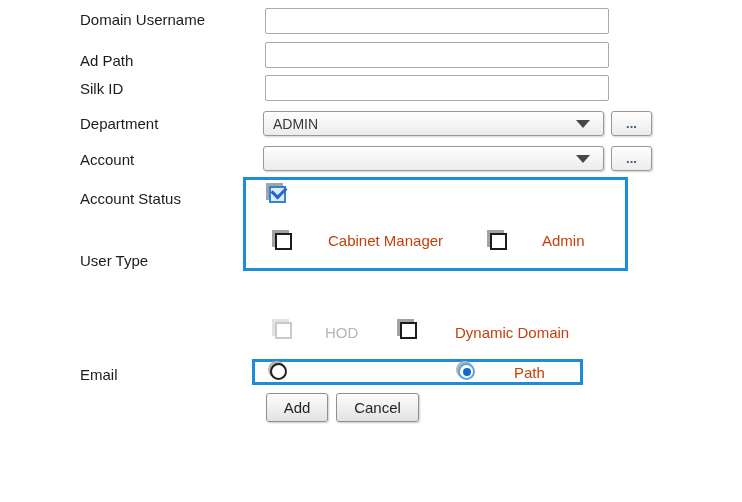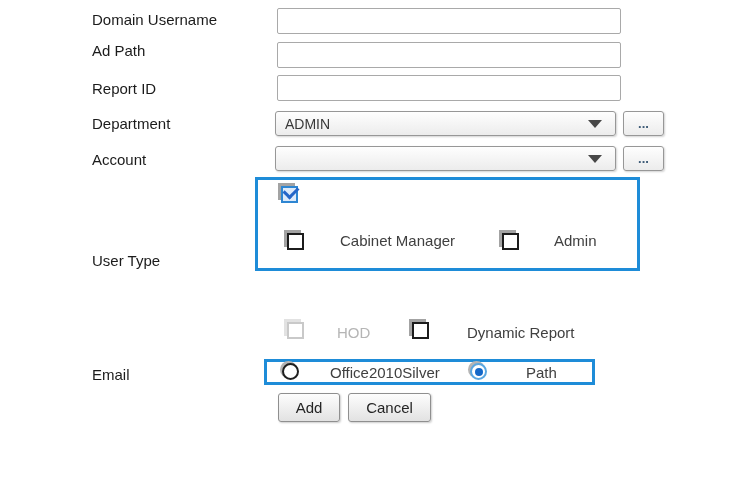--- a/index.html
+++ b/index.html
@@ -1,20 +1,20 @@
 <!DOCTYPE html>
 <html><head>
 <meta charset="utf-8">
 <style>
   * { margin:0; padding:0; box-sizing:border-box; }
   html,body { background:#fff; }
   body { font-family:"Liberation Sans", sans-serif; }
   .canvas {
     position:relative; width:662px; height:502px; background:#fff;
-    overflow:hidden; font-size:15px; color:#1a1a1a;margin-left:12px;
+    overflow:hidden; font-size:15px; color:#1a1a1a;
   }
   .lbl { position:absolute; left:80px; font-size:15px; color:#1b1b1b; white-space:nowrap; }
 
   .txt {
     position:absolute; left:265px; width:344px; height:26px;
     border:1px solid #a9a9a9; border-radius:2px; background:#fff;
     font-family:"Liberation Sans", sans-serif; font-size:14px; color:#222; padding:0 7px; outline:none;
   }
 
   .combo {
@@ -60,43 +60,44 @@
     position:absolute; width:17px; height:17px; border-radius:50%;
     border:2px solid #1f1f1f; background:#fff;
     box-shadow:-2px -2px 0 0 #b5b5b5; cursor:pointer;
   }
   .radio.selected { border-color:#5aa7e0; }
   .radio.selected::after {
     content:""; position:absolute; left:2.5px; top:2.5px; width:8px; height:8px;
     border-radius:50%; background:#1468c8;
   }
 
-  .opt-lbl { position:absolute; font-size:15px; color:#404040; white-space:nowrap; cursor:default; }
+  .opt-lbl { position:absolute; font-size:15px; color:#c2410c; white-space:nowrap; cursor:default; }
   .opt-lbl.disabled { color:#b5b5b5; }
 
   .btn {
     position:absolute; top:393px; height:29px;
     border:1px solid #8f8f8f; border-radius:3px;
     background:linear-gradient(#fdfdfd, #e2e2e2);
     box-shadow:1px 1px 2px rgba(0,0,0,0.2);
     font-family:"Liberation Sans", sans-serif; font-size:15px; color:#242424; cursor:pointer;
   }
   .btn-add { left:266px; width:62px; }
   .btn-cancel { left:336px; width:83px; }
 </style>
 </head>
 <body>
 
 <div class="canvas">
 
   <div class="lbl" style="top:11px">Domain Username</div>
-  <div class="lbl" style="top:42px">Ad Path</div>
-  <div class="lbl" style="top:80px">Report ID</div>
+  <div class="lbl" style="top:52px">Ad Path</div>
+  <div class="lbl" style="top:80px">Silk ID</div>
   <div class="lbl" style="top:115px">Department</div>
   <div class="lbl" style="top:151px">Account</div>
+  <div class="lbl" style="top:190px">Account Status</div>
   <div class="lbl" style="top:252px">User Type</div>
   <div class="lbl" style="top:366px">Email</div>
 
   <input class="txt" style="top: 8px;" value="">
   <input class="txt" style="top: 42px;" value="">
   <input class="txt" style="top: 75px;" value="">
 
   <div class="combo" style="top:111px">
     <span class="combo-text">ADMIN</span>
     <span class="combo-arrow"></span>
@@ -116,26 +117,25 @@
   <span class="cb" style="left:275px; top:233px"></span>
   <span class="opt-lbl" style="left:328px; top:232px">Cabinet Manager</span>
 
   <span class="cb" style="left:490px; top:233px"></span>
   <span class="opt-lbl" style="left:542px; top:232px">Admin</span>
 
   <span class="cb disabled" style="left:275px; top:322px"></span>
   <span class="opt-lbl disabled" style="left:325px; top:324px">HOD</span>
 
   <span class="cb" style="left:400px; top:322px"></span>
-  <span class="opt-lbl" style="left:455px; top:324px">Dynamic Report</span>
+  <span class="opt-lbl" style="left:455px; top:324px">Dynamic Domain</span>
 
   <div class="hl-box box-skin"></div>
 
   <span class="radio" style="left:270px; top:363px"></span>
-  <span class="opt-lbl" style="left:318px; top:364px">Office2010Silver</span>
 
   <span class="radio selected" style="left:458px; top:363px"></span>
   <span class="opt-lbl" style="left:514px; top:364px">Path</span>
 
   <button class="btn btn-add">Add</button>
   <button class="btn btn-cancel">Cancel</button>
 
 </div>
 
 </body></html>

